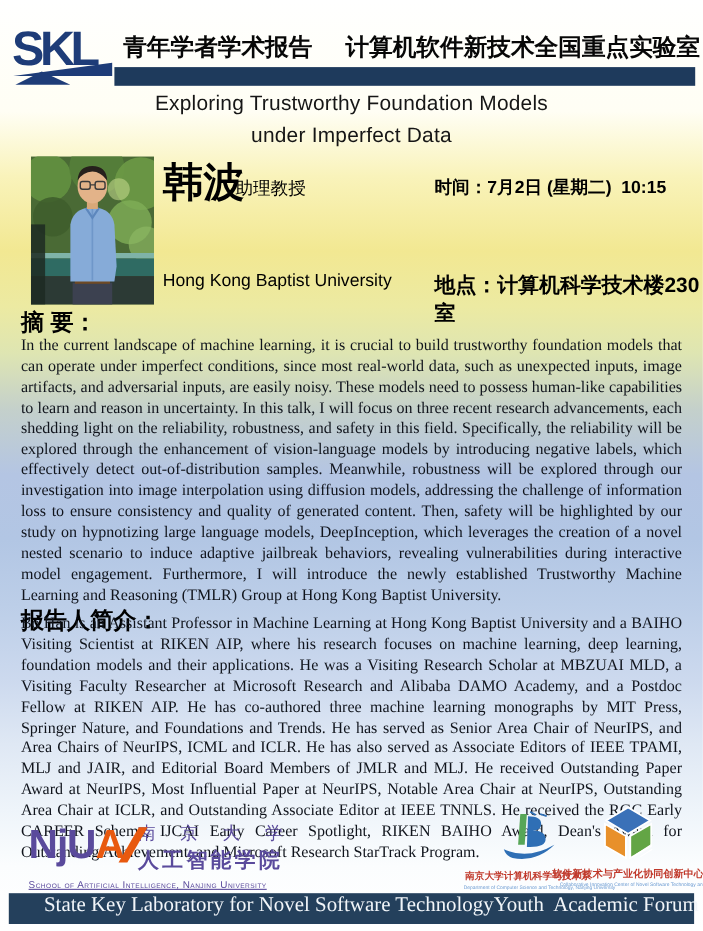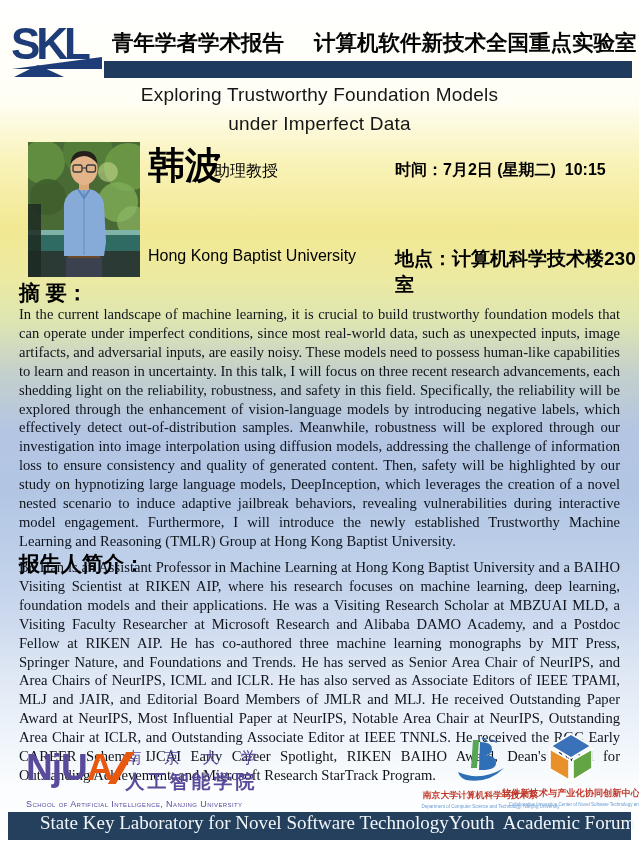--- a/index.html
+++ b/index.html
@@ -40,21 +40,21 @@
 
   
   .njuai{left:26px;top:748px;}
   .njuai-row{display:flex;align-items:flex-start;}
   .njuai-word{font-size:37px;font-weight:800;letter-spacing:-1px;line-height:40px;color:#5a4a9c;}
   .njuai-accent{color:#e8590f;}
   .njuai-slash{width:8px;height:32px;background:#e8590f;transform:skewX(-30deg);margin:4px 0 0 5px;}
   .njuai-cn{margin-left:0;color:#5a4a9c;}
   .njuai-cn1{font-size:16px;letter-spacing:9px;white-space:nowrap;}
   .njuai-cn2{font-size:19px;letter-spacing:3px;font-weight:600;white-space:nowrap;}
-  .njuai-en{margin-top:4px;font-size:9px;letter-spacing:0.4px;color:#5a4a9c;font-variant:small-caps;white-space:nowrap;}
+  .njuai-en{margin-top:4px;font-size:9px;letter-spacing:0.4px;color:#5a4a9c;font-variant:small-caps;white-space:nowrap;text-decoration:underline;}
 
   .logo-block{text-align:center;}
   .cs-block{left:415px;top:736px;width:130px;}
   .cic-block{left:502px;top:733px;width:137px;}
   .logo-caption{font-size:8.8px;color:#c0392b;font-weight:700;white-space:nowrap;margin-top:2px;}
   .cic-caption{font-size:9.2px;}
   .logo-sub{font-size:5px;color:#6b9bd2;white-space:nowrap;margin-top:1px;transform:scale(0.9);}
 
   
   .footer-bar{left:8px;top:812px;width:623px;height:28px;background:#24405c;

